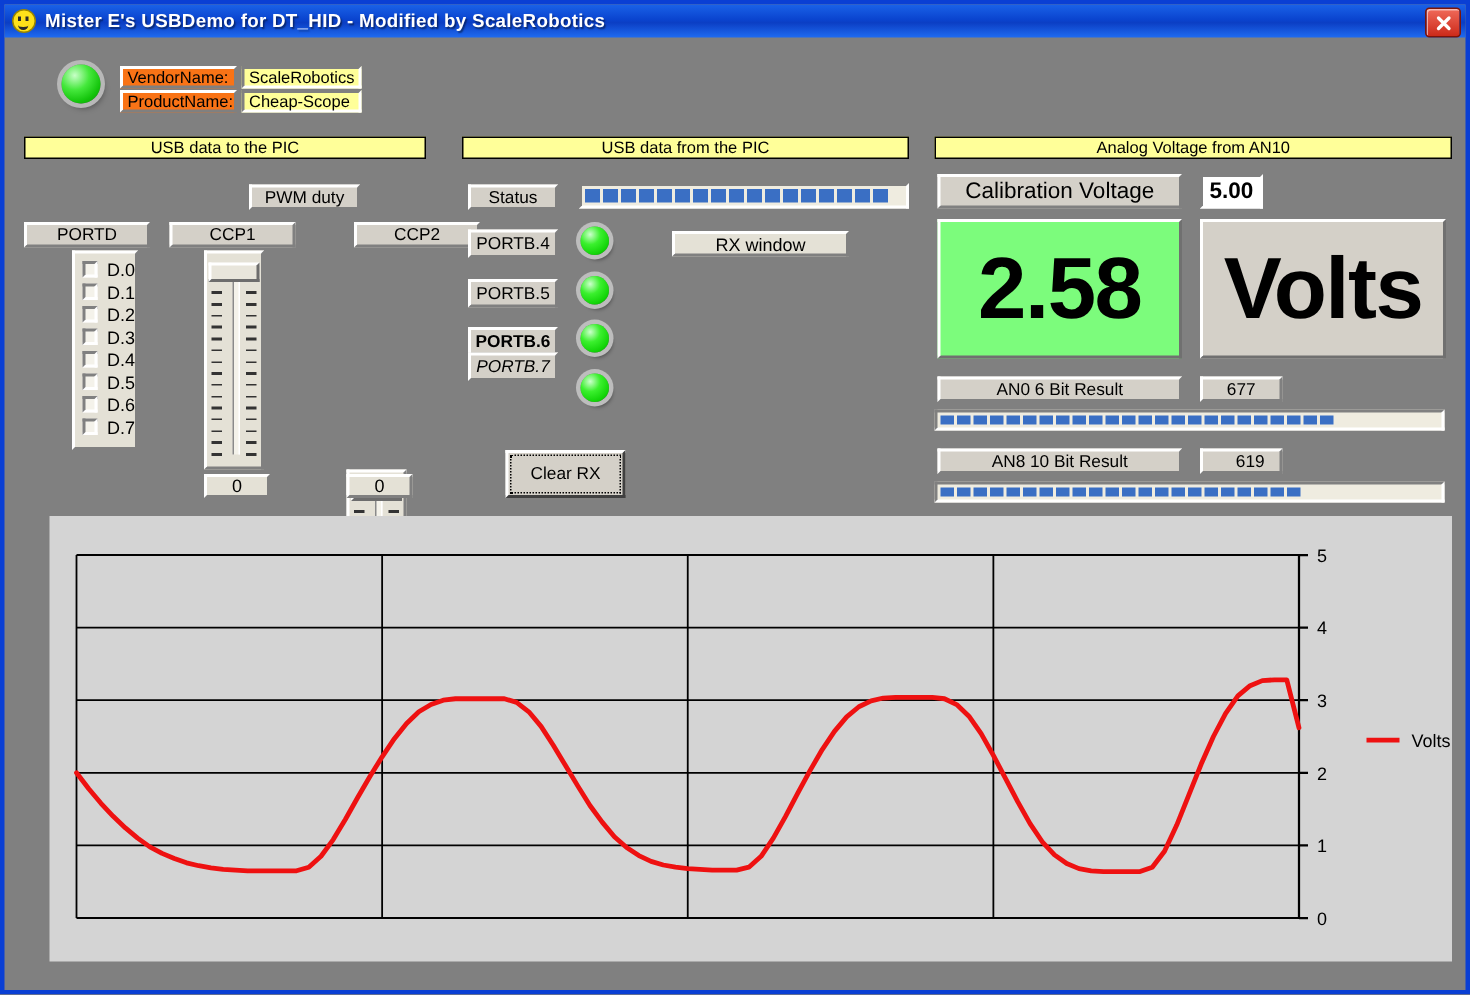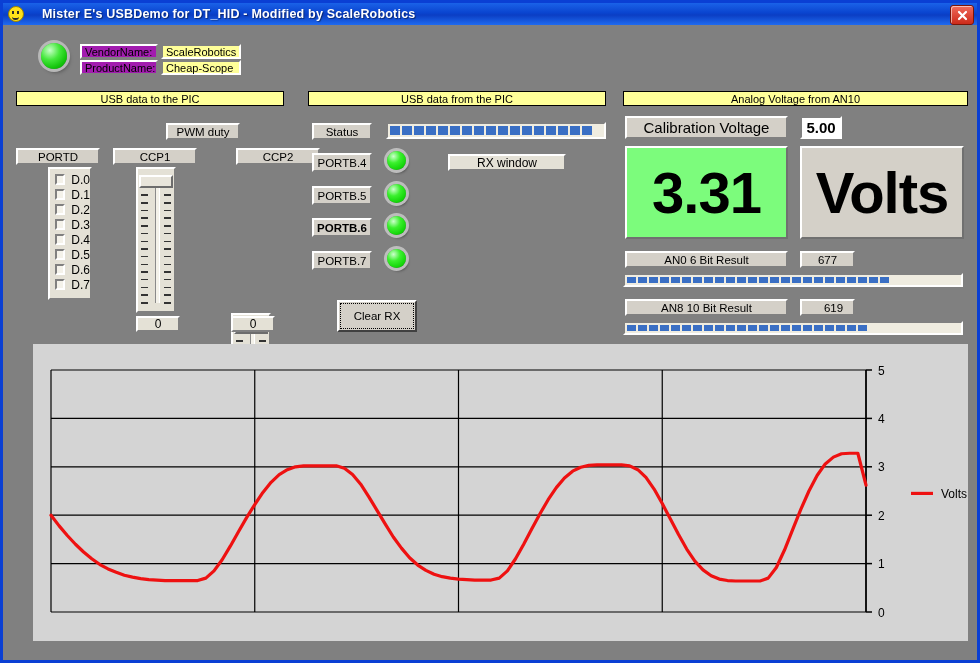--- a/index.html
+++ b/index.html
@@ -16,21 +16,21 @@
     position:absolute;left:0;top:0;width:974px;height:22px;
     background:linear-gradient(to bottom,#1a62e8 0%,#0a44cf 45%,#0b3ec4 55%,#1f6bf0 100%);
     display:flex;align-items:center;
   }
   #smiley{width:14px;height:14px;border-radius:50%;background:#ffe11a;
           border:1px solid #9a8400;margin-left:5px;position:relative;flex:none;}
   #smiley::before{content:"";position:absolute;left:3px;top:4px;width:2px;height:3px;
           background:#2a2a2a;box-shadow:5px 0 0 #2a2a2a;}
   #smiley::after{content:"";position:absolute;left:3px;top:8px;width:7px;height:3px;
           border-bottom:2px solid #2a2a2a;border-radius:0 0 6px 6px;}
-  #title-text{color:#fff;font-size:12.5px;font-weight:bold;margin-left:18px;
+  #title-text{color:#fff;font-size:12.5px;font-weight:bold;margin-left:6px;
           letter-spacing:.2px;white-space:nowrap;text-shadow:1px 1px 1px rgba(0,0,0,.45);}
   #closebtn{position:absolute;right:3px;top:2px;width:22px;height:18px;
           background:linear-gradient(to bottom,#f06a5a,#cc2a1a);
           border:1px solid #7a1508;border-radius:3px;
           box-shadow:inset 1px 1px 0 rgba(255,255,255,.55);
           display:flex;align-items:center;justify-content:center;cursor:pointer;}
   #closebtn svg{display:block;}
 
   
   .label3d{
@@ -41,21 +41,21 @@
     white-space:nowrap;
   }
   .banner{
     background:#ffff99;border:1px solid #000;box-sizing:border-box;
     font-size:11px;color:#000;display:flex;align-items:center;
     justify-content:center;white-space:nowrap;
   }
   .pos{position:absolute;}
 
   
-  .vfield-lbl{background:#a21caf;border:2px solid;
+  .vfield-lbl{background:#f97316;border:2px solid;
     border-color:#ffffff #808080 #808080 #ffffff;box-sizing:border-box;
     font-size:11px;display:flex;align-items:center;padding-left:3px;}
   .vfield-val{background:#ffff99;border:2px solid;
     border-color:#808080 #ffffff #ffffff #808080;box-sizing:border-box;
     font-size:11px;display:flex;align-items:center;padding-left:3px;color:#000;}
 
   
   #conn-led{width:26px;height:26px;border-radius:50%;
     background:radial-gradient(circle at 34% 28%,#c8ffc8 0%,#45e83c 38%,#13c40b 70%,#0a8a06 100%);
     box-shadow:0 0 0 3px #b8b8b8, 2px 3px 4px rgba(0,0,0,.4);}
@@ -320,21 +320,21 @@
   <div class="pos label3d" style="left:309px;top:183px;width:60px;height:19px;">PORTB.5</div>
   <div class="pos" style="left:384px;top:181px;">
       <div class="led"></div>
     </div>
 
   <div class="pos label3d" style="left:309px;top:215px;width:60px;height:19px;font-weight:bold;">PORTB.6</div>
   <div class="pos" style="left:384px;top:213px;">
       <div class="led"></div>
     </div>
 
-  <div class="pos label3d" style="left:309px;top:248px;width:60px;height:19px;">PORTB.7</div>
+  <div class="pos label3d" style="left:309px;top:232px;width:60px;height:19px;font-style:italic;">PORTB.7</div>
   <div class="pos" style="left:384px;top:246px;">
       <div class="led"></div>
     </div>
 
   <div class="pos" id="clearrx" style="left:334px;top:297px;width:80px;height:32px;">Clear RX</div>
 
   <div class="pos" id="rx-hdr" style="left:445px;top:151px;width:118px;height:17px;">RX window</div>
   <div class="pos" id="rx-body" style="left:445px;top:169px;width:118px;height:158px;">
     <div id="rx-scroll">
       <div class="sb-btn">
@@ -348,21 +348,21 @@
           </svg>
       </div>
     </div>
   </div>
 
   <div class="pos banner" style="left:620px;top:88px;width:345px;height:15px;">Analog Voltage from AN10</div>
 
   <div class="pos label3d" id="cal-lbl" style="left:622px;top:113px;width:163px;height:23px;">Calibration Voltage</div>
   <div class="pos" id="cal-val" style="left:797px;top:113px;width:42px;height:23px;">5.00</div>
 
-  <div class="pos" id="volt-read" style="left:622px;top:143px;width:163px;height:93px;">3.31</div>
+  <div class="pos" id="volt-read" style="left:622px;top:143px;width:163px;height:93px;">2.58</div>
   <div class="pos" id="volt-unit" style="left:797px;top:143px;width:164px;height:93px;">Volts</div>
 
   <div class="pos label3d" style="left:622px;top:248px;width:163px;height:17px;">AN0 6 Bit Result</div>
   <div class="pos label3d" style="left:797px;top:248px;width:55px;height:17px;">677</div>
   <div class="pos pbar" id="an0-bar" style="left:620px;top:270px;width:340px;height:14px;">
       <div class="pseg" style="width: 9px;"></div>
       <div class="pseg" style="width: 9px;"></div>
       <div class="pseg" style="width: 9px;"></div>
       <div class="pseg" style="width: 9px;"></div>
       <div class="pseg" style="width: 9px;"></div>

